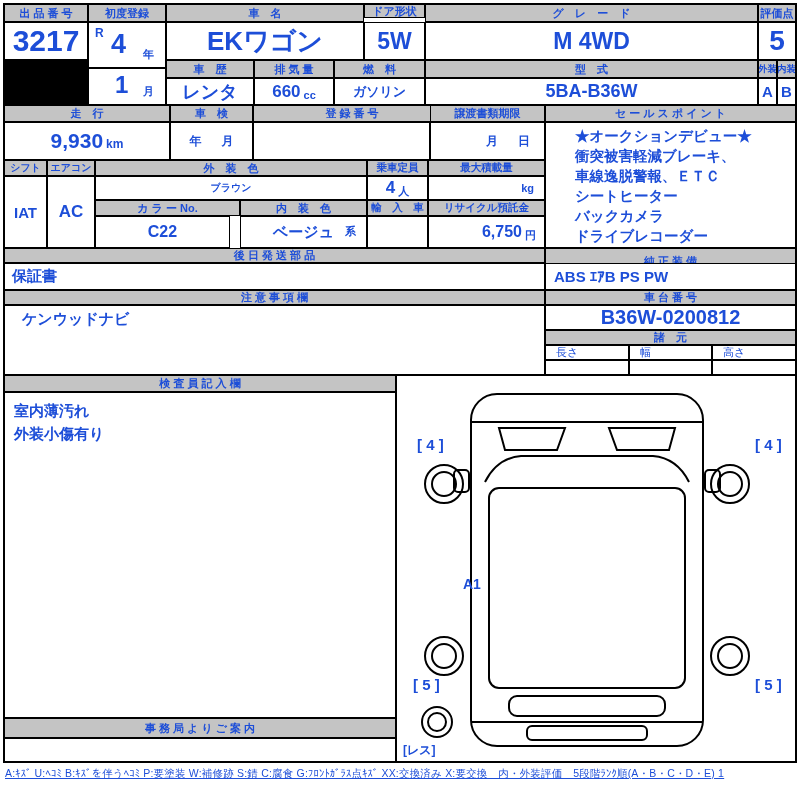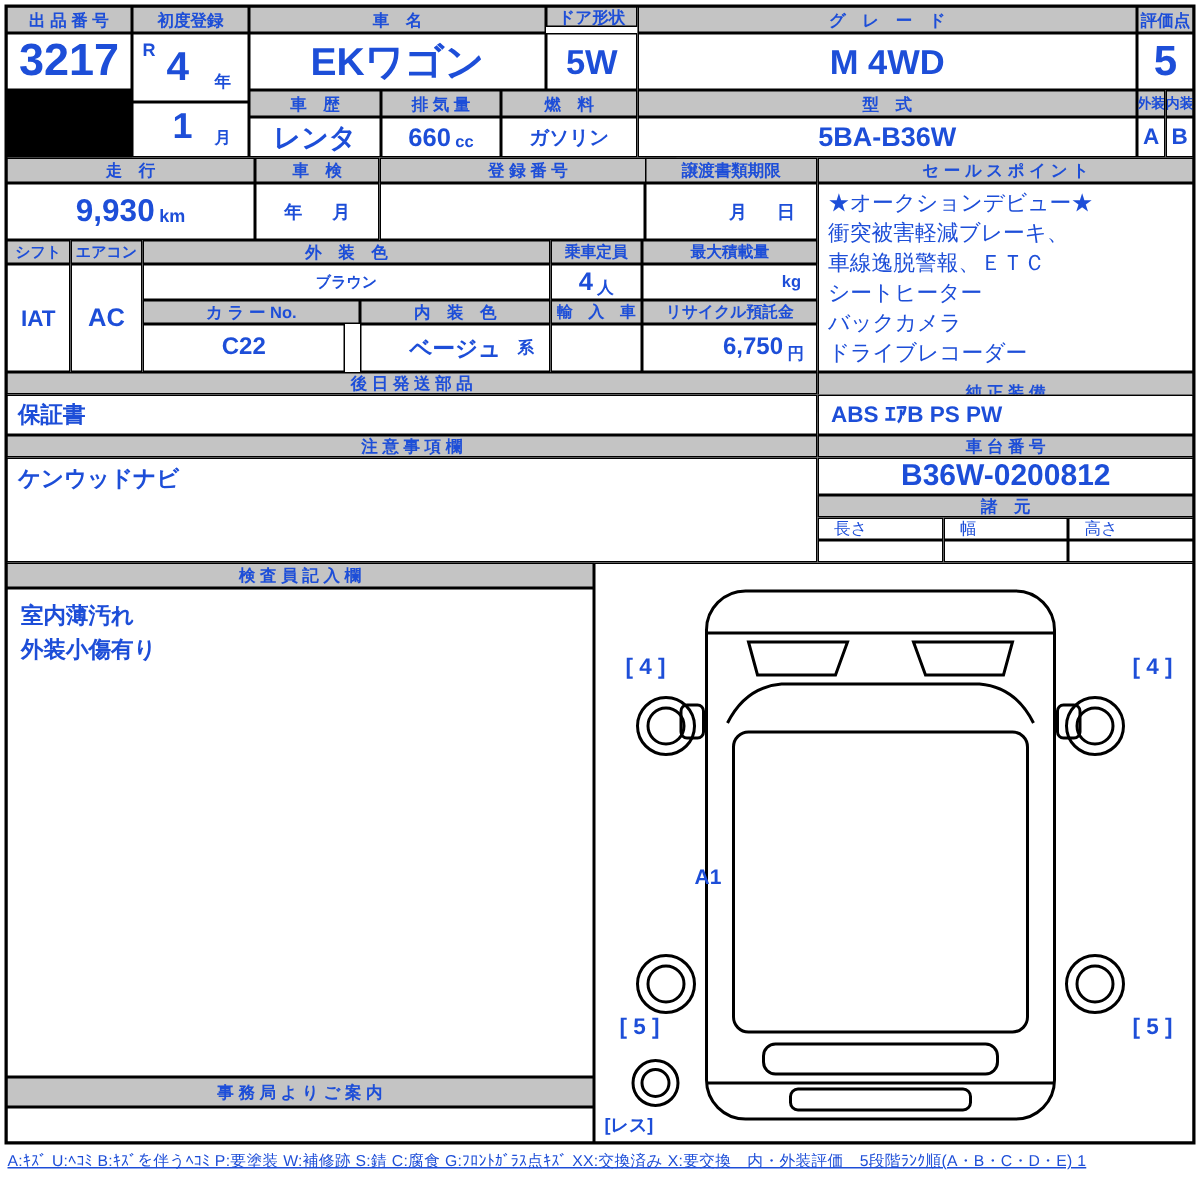--- a/index.html
+++ b/index.html
@@ -11,30 +11,30 @@
   .cell { position: absolute; border: 1px solid #000; background: #fff; overflow: hidden; }
   .hdr {
     background: #c4c4c4; display: flex; align-items: center; justify-content: center;
     font-size: 11px; font-weight: bold; white-space: pre;
   }
   .val { display: flex; align-items: center; justify-content: center; font-weight: bold; white-space: pre; }
   .left { justify-content: flex-start; }
   .right { justify-content: flex-end; }
   .black { background: #000; }
   .unit { font-size: 11px; margin-left: 3px; position: relative; top: 3px; font-weight: bold; }
-  .blocktext { display: block; padding: 4px 7px; font-weight: bold; font-size: 15px; }
+  .blocktext { display: block; padding: 4px 17px; font-weight: bold; font-size: 15px; }
   .frame { position: absolute; left: 3px; top: 3px; width: 794px; height: 760px;
            border: 2px solid #000; pointer-events: none; background: transparent; }
   .era   { position: absolute; left: 6px;  top: 3px;    font-size: 12px; font-weight: bold; }
   .bignum{ position: absolute; left: 22px; top: 6px;    font-size: 27px; font-weight: bold; }
   .bignum2{position: absolute; left: 26px; top: 2px;    font-size: 24px; font-weight: bold; }
   .corner-unit { position: absolute; right: 11px; bottom: 5px; font-size: 11px; font-weight: bold; }
   .suffix { position: absolute; right: 10px; bottom: 8px; font-size: 11px; font-weight: bold; }
   .diag-label { position: absolute; font-weight: bold; font-size: 15px; white-space: pre; }
-  .salesline { font-size: 14.5px; font-weight: normal; line-height: 20px; white-space: pre; }
+  .salesline { font-size: 14.5px; font-weight: bold; line-height: 20px; white-space: pre; margin-left: 23px; }
   .remarkline { font-size: 15px; font-weight: bold; line-height: 23px; }
   .footer-legend { position: absolute; left: 5px; top: 767px; width: 792px;
                    font-size: 10.5px; white-space: pre; letter-spacing: 0.2px; text-decoration: underline; }
 </style>
 </head>
 <body>
 
 <div class="sheet">
 
   <div class="cell hdr" style="left:4px;top:4px;width:84px;height:18px">出 品 番 号</div>

